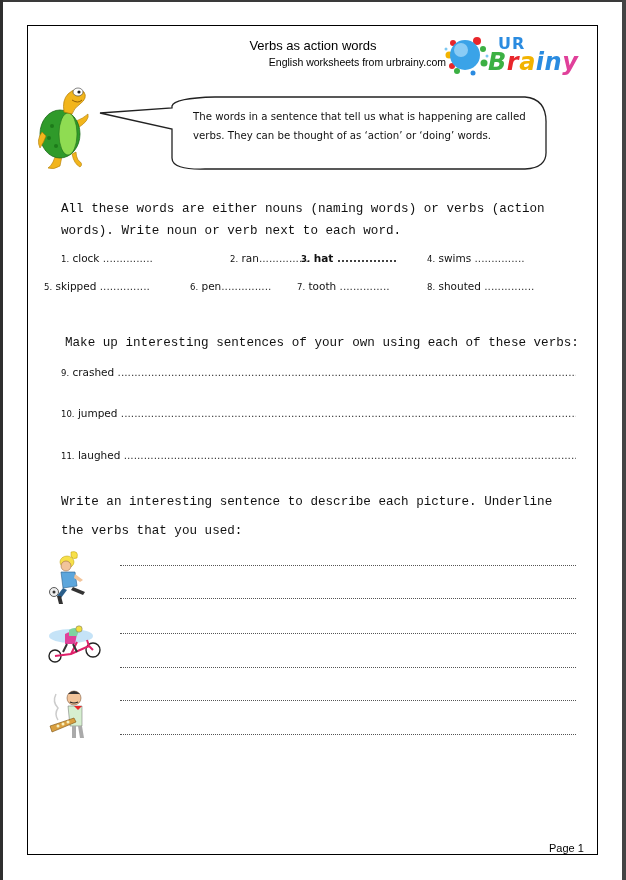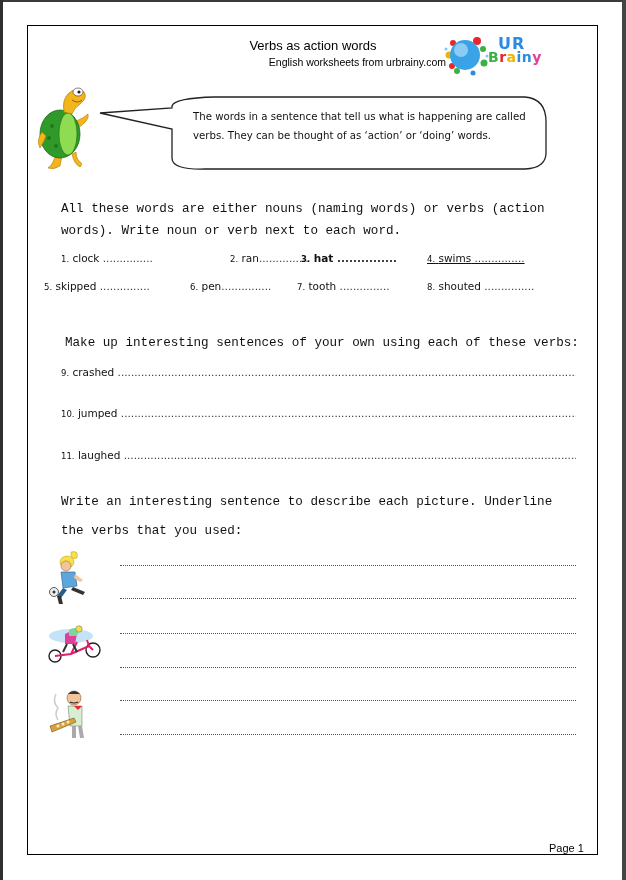--- a/index.html
+++ b/index.html
@@ -16,21 +16,21 @@
     position:absolute; left:27px; top:25px; width:571px; height:830px;
     border:1.5px solid #000; box-sizing:border-box;
   }
   .title { position:absolute; left:180px; width:266px; text-align:center; top:38px;
     font-family:"Liberation Sans", sans-serif; font-size:13px; color:#000; }
   .subtitle { position:absolute; left:180px; width:266px; text-align:right; top:56px;
     font-family:"Liberation Sans", sans-serif; font-size:10.5px; color:#000; }
   .logo { position:absolute; left:443px; top:33px; width:125px; height:45px; }
   .logo-text { position:absolute; left:488px; top:36px; font-family:"DejaVu Sans", sans-serif; font-weight:bold; line-height:1; }
   .logo-ur { font-size:16px; color:#2a8be0; position:absolute; left:10px; top:0; letter-spacing:1px;}
-  .logo-brainy { font-size:14px; position:absolute; left:0; top:14px; white-space:nowrap; letter-spacing:0.5px;}
+  .logo-brainy { font-size:24px; position:absolute; left:0; top:14px; white-space:nowrap; letter-spacing:0.5px;font-style:italic;}
   .turtle { position:absolute; left:34px; top:82px; width:70px; height:90px; }
   .bubble { position:absolute; left:95px; top:96px; width:455px; height:76px; }
   .bubble-text { position:absolute; left:193px; top:107px; width:340px;
     font-size:10.2px; line-height:19px; color:#111; }
   .instr { position:absolute; left:61px; font-size:12.6px; color:#111; line-height:22px; width:530px;font-family:Liberation Mono, monospace; }
   .vocab { position:absolute; font-size:10.5px; color:#111; white-space:nowrap; }
   .vocab .num { font-size:8.5px; }
   .sent { position:absolute; left:61px; width:515px; font-size:10.5px; color:#111; white-space:nowrap; overflow:hidden; }
   .sent .num { font-size:8.5px; }
   .dots { color:#333; letter-spacing:0px; }
@@ -103,21 +103,21 @@
 
 <div class="vocab" style="left:61px; top:252px;">
   <span class="num">1.</span> <span>clock</span><span class="dots"> ...............</span>
 </div>
 <div class="vocab" style="left:190px; top:252px;margin-left:40px;">
   <span class="num">2.</span> <span>ran</span><span class="dots">...............</span>
 </div>
 <div class="vocab" style="left:301px; top:252px;font-weight:bold;">
   <span class="num">3.</span> <span>hat</span><span class="dots"> ...............</span>
 </div>
-<div class="vocab" style="left:427px; top:252px;text-decoration:underline;">
+<div class="vocab" style="left:427px; top:252px;">
   <span class="num">4.</span> <span>swims</span><span class="dots"> ...............</span>
 </div>
 <div class="vocab" style="left:44px; top:280px;">
   <span class="num">5.</span> <span>skipped</span><span class="dots"> ...............</span>
 </div>
 <div class="vocab" style="left:190px; top:280px;">
   <span class="num">6.</span> <span>pen</span><span class="dots">...............</span>
 </div>
 <div class="vocab" style="left:297px; top:280px;">
   <span class="num">7.</span> <span>tooth</span><span class="dots">  ...............</span>

